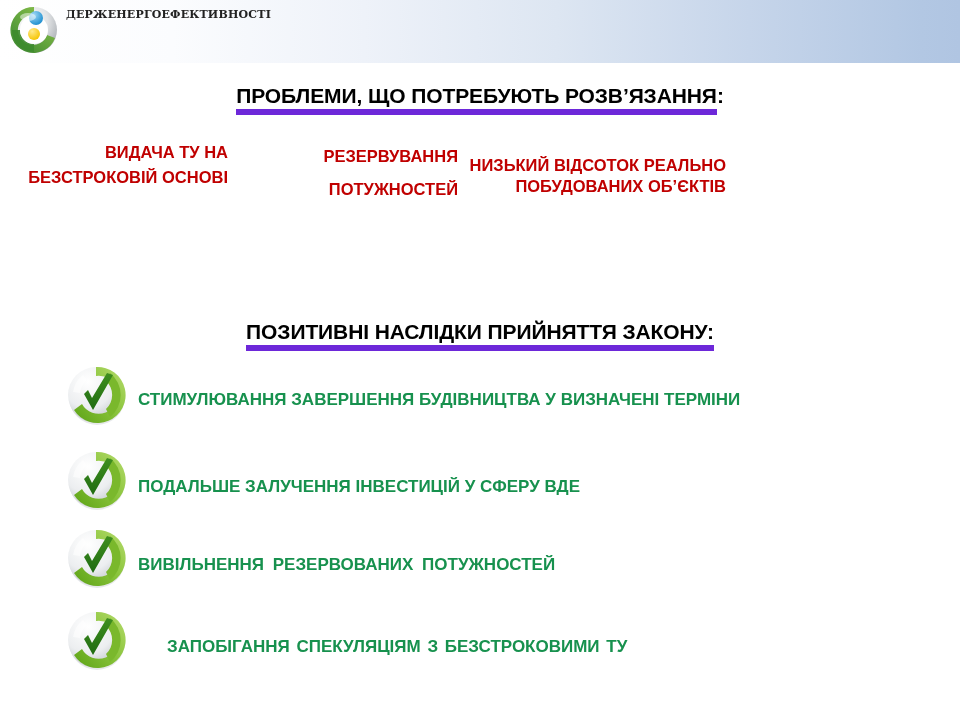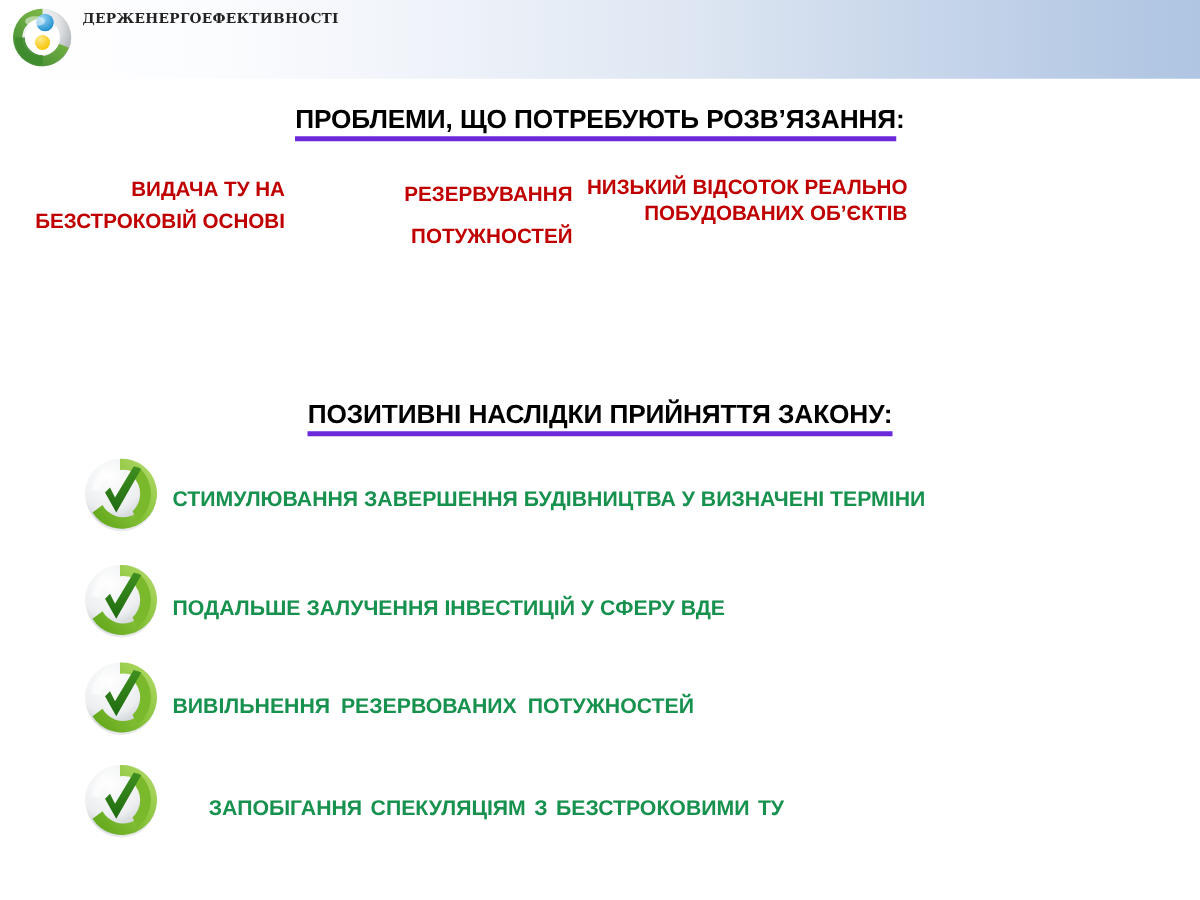--- a/index.html
+++ b/index.html
@@ -65,21 +65,21 @@
     position: absolute;
     width: 960px;
     text-align: center;
     font-weight: bold;
     color: #000000;
     font-size: 21px;
     letter-spacing: -0.1px;
     white-space: nowrap;
   }
   .section-heading .u {
-    border-bottom: 4px solid #6d28d9;
+    border-bottom: 6px solid #6d28d9;
     padding-bottom: 2px;
   }
   #heading-problems { top: 84px; }
   #heading-results  { top: 320px; }
 
   
   .problems-row {
     position: absolute;
     top: 140px;
     left: 0;
@@ -90,21 +90,21 @@
   .problem-col {
     text-align: right;
     font-weight: bold;
     color: #C00000;
     font-size: 16.5px;
     padding: 0 4px;
     box-sizing: border-box;
   }
   .problem-col.c1 { width: 232px; line-height: 1.5; }
   .problem-col.c2 { width: 230px; line-height: 2.0; }
-  .problem-col.c3 { width: 268px; line-height: 1.26; }
+  .problem-col.c3 { width: 268px; line-height: 1.26; margin-top: 15px; }
   .problem-col.c4 { width: 230px; line-height: 1.35; }
 
   
   .benefits {
     position: absolute;
     left: 0;
     top: 365px;
     width: 960px;
   }
   .benefit-item {

